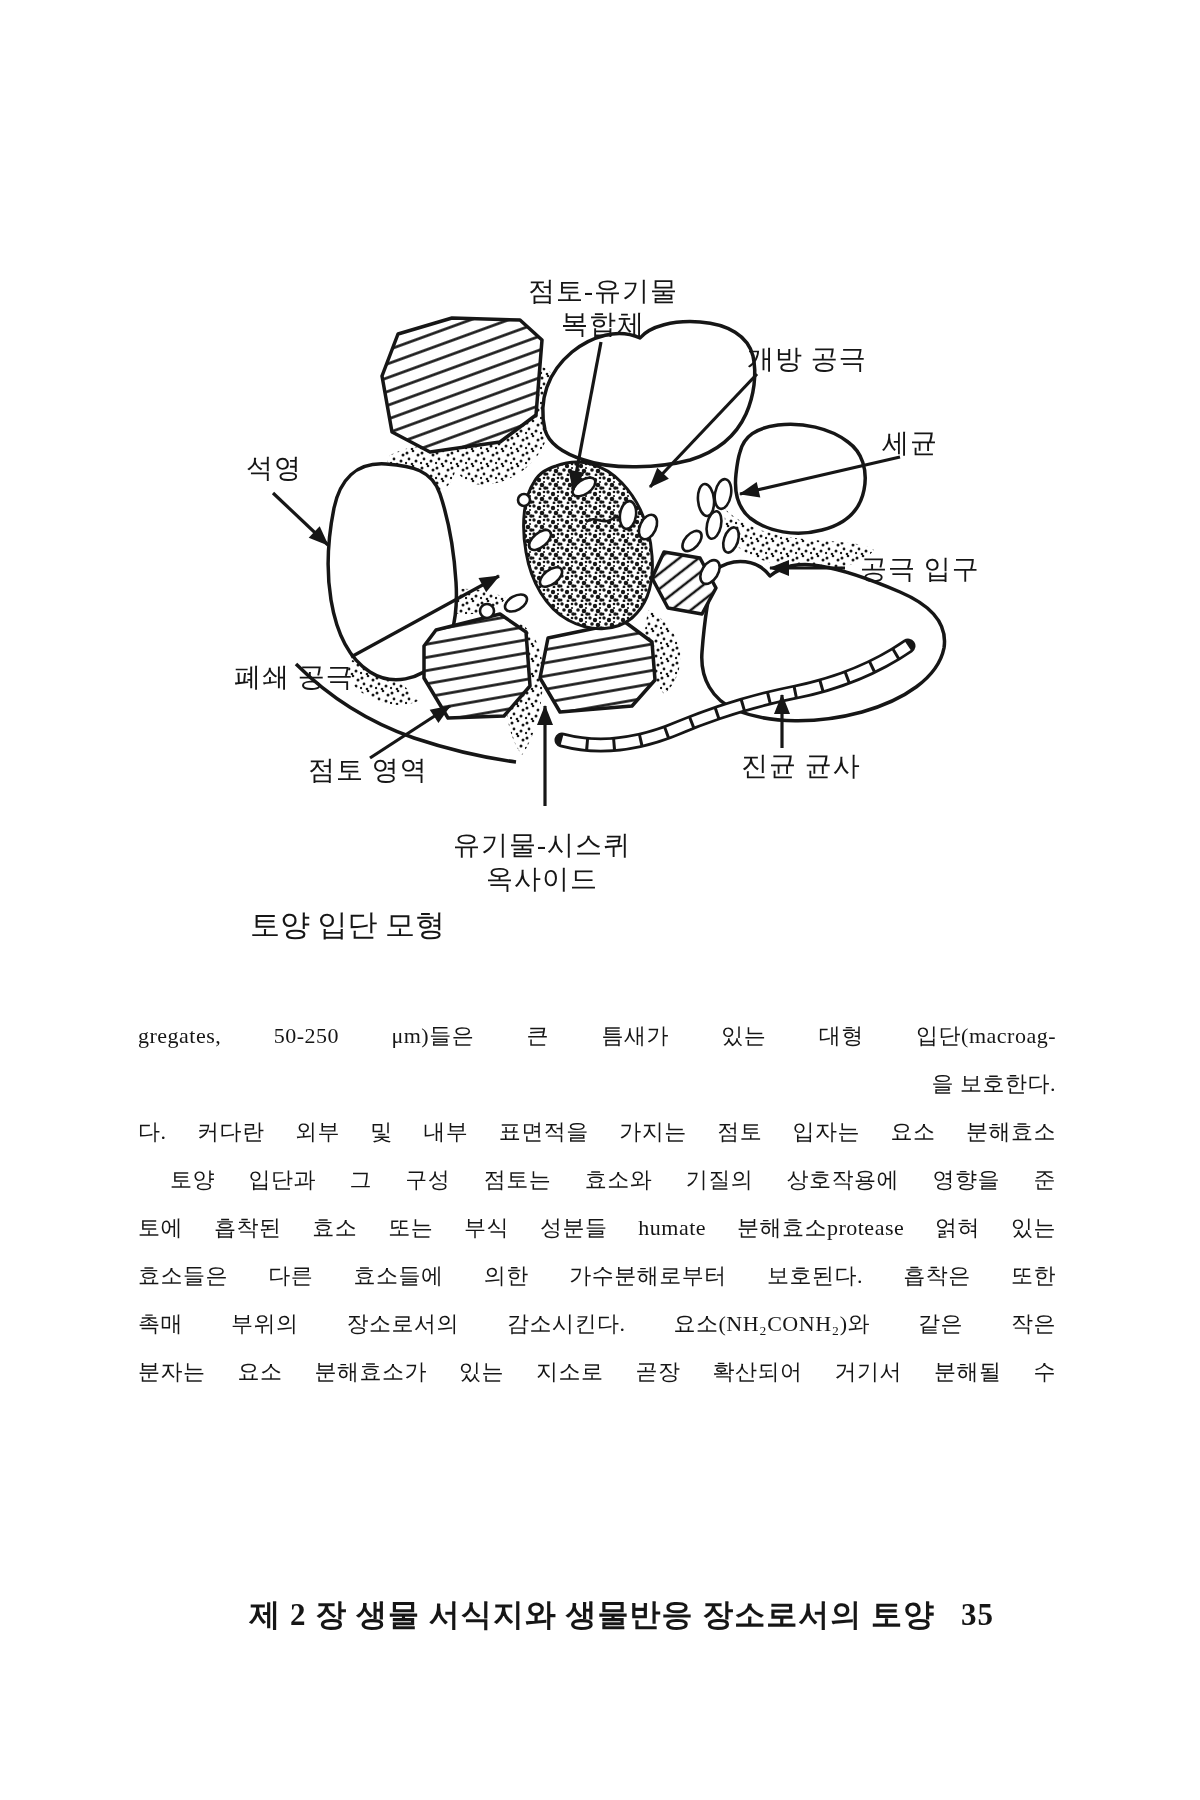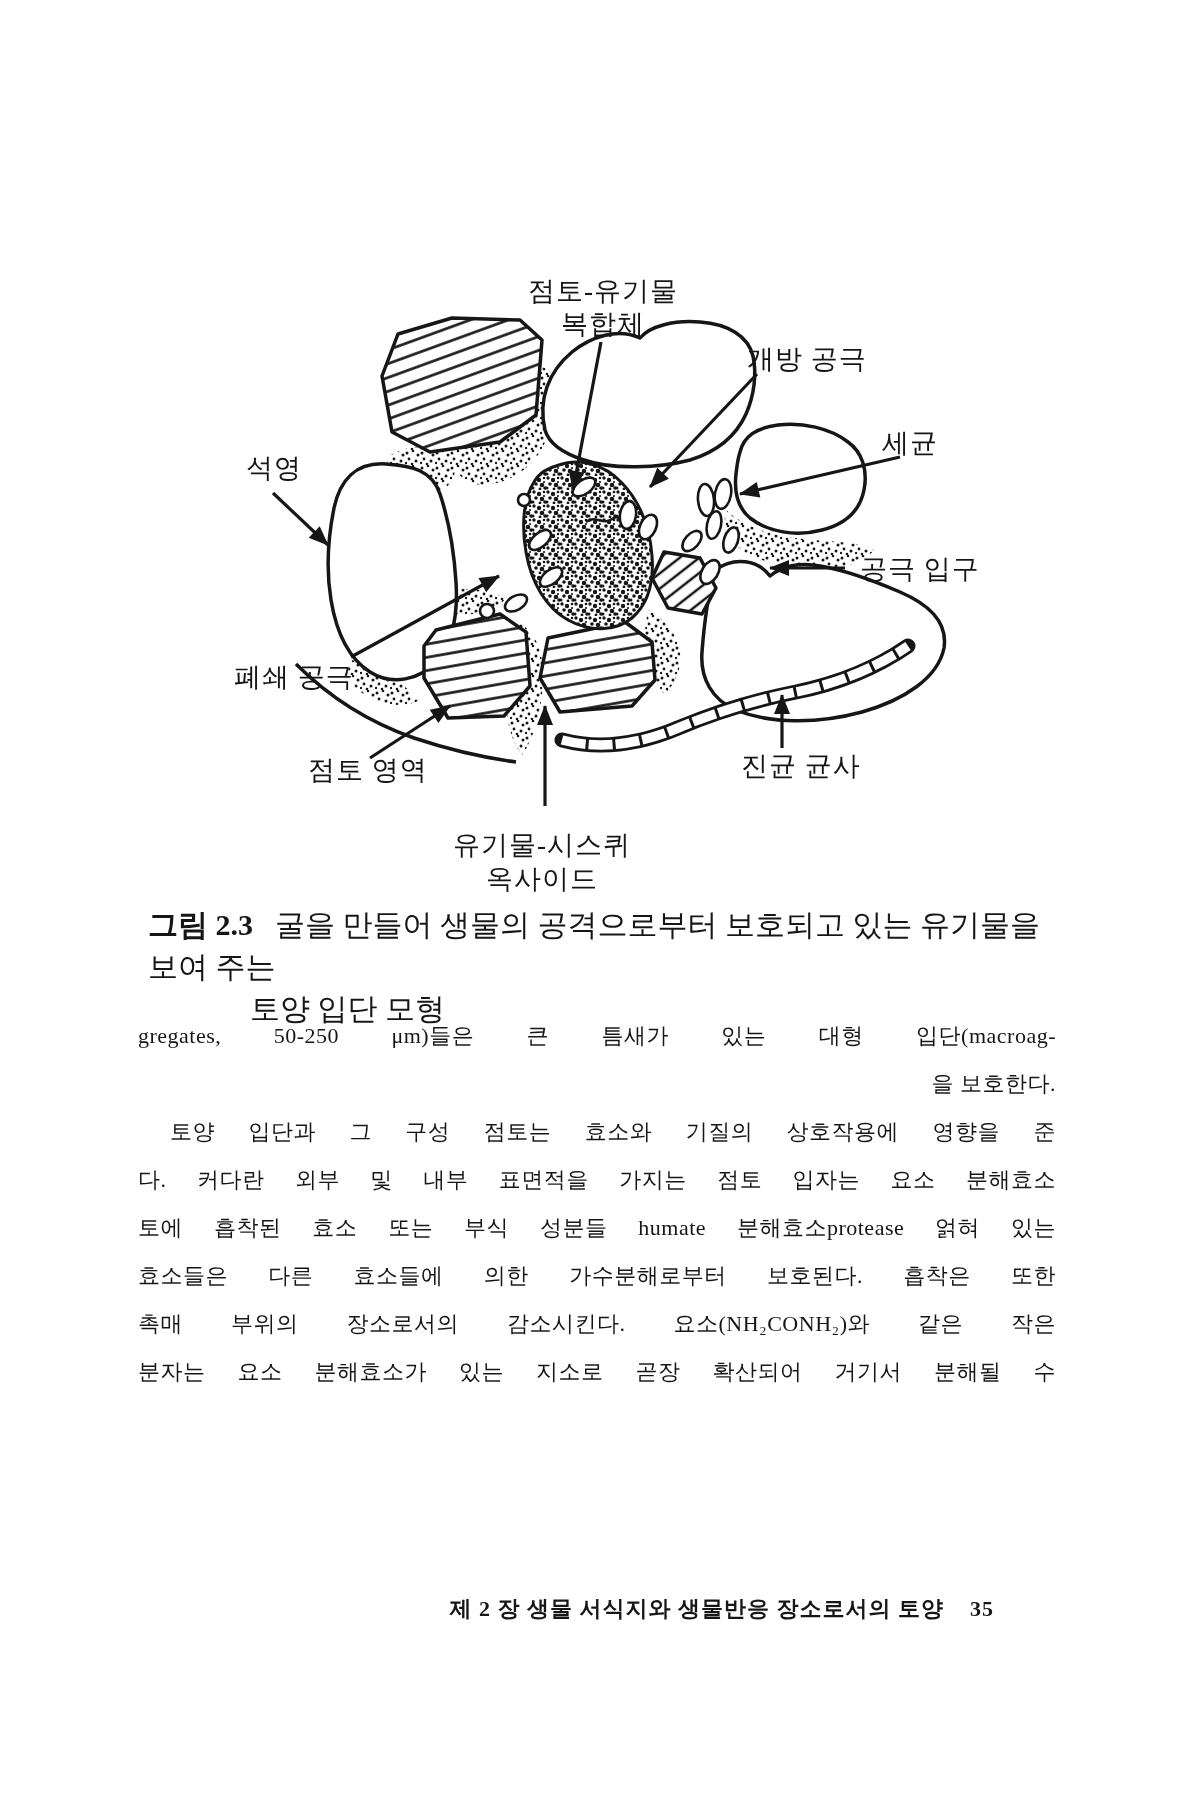--- a/index.html
+++ b/index.html
@@ -29,21 +29,21 @@
   .bodytext p{
     margin:0;height:48px;line-height:48px;
     letter-spacing:0.5px;
     text-align:right;
   }
   .jline{text-align:justify;text-align-last:justify;}
   .plain{text-align:left;}
   .indent{text-indent:32px;}
   .footer{
     position:absolute;left:0;top:1594px;width:994px;
-    text-align:right;font-size:22px;font-weight:bold;color:#161616;
+    text-align:right;font-size:31px;font-weight:bold;color:#161616;
     letter-spacing:1px;
   }
   .footer .pageno{margin-left:26px;}
 </style>
 </head>
 <body>
 
 <div class="page">
 
   <svg class="figure-svg" viewBox="0 0 1200 900">
@@ -162,29 +162,28 @@
       <text class="flabel" x="860" y="578">공극 입구</text>
       <text class="flabel" x="234" y="686">폐쇄 공극</text>
       <text class="flabel" x="308" y="779">점토 영역</text>
       <text class="flabel" x="741" y="775">진균 균사</text>
       <text class="flabel" text-anchor="middle" x="542" y="854">유기물-시스퀴</text>
       <text class="flabel" text-anchor="middle" x="542" y="888">옥사이드</text>
     </g>
   </svg>
 
   <div class="caption">
-    <div><span class="figno">그림 2.3</span><span>굴을 만들어 생물의 공격으로부터 보호되고 있는 유기물을 보여 주는</span></div>
     <div class="cap2">토양 입단 모형</div>
   </div>
 
   <div class="bodytext">
     <p class="jline">gregates, 50-250 μm)들은 큰 틈새가 있는 대형 입단(macroag-</p>
     <p class="plain">을 보호한다.</p>
+    <p class="jline">다. 커다란 외부 및 내부 표면적을 가지는 점토 입자는 요소 분해효소</p>
     <p class="jline indent">토양 입단과 그 구성 점토는 효소와 기질의 상호작용에 영향을 준</p>
-    <p class="jline">다. 커다란 외부 및 내부 표면적을 가지는 점토 입자는 요소 분해효소</p>
     <p class="jline">토에 흡착된 효소 또는 부식 성분들 humate 분해효소protease 얽혀 있는</p>
     <p class="jline">효소들은 다른 효소들에 의한 가수분해로부터 보호된다. 흡착은 또한</p>
     <p class="jline">촉매 부위의 장소로서의 감소시킨다. 요소(NH₂CONH₂)와 같은 작은</p>
     <p class="jline">분자는 요소 분해효소가 있는 지소로 곧장 확산되어 거기서 분해될 수</p>
   </div>
 
   <div class="footer">
     <span>제 2 장 생물 서식지와 생물반응 장소로서의 토양</span><span class="pageno">35</span>
   </div>
 

